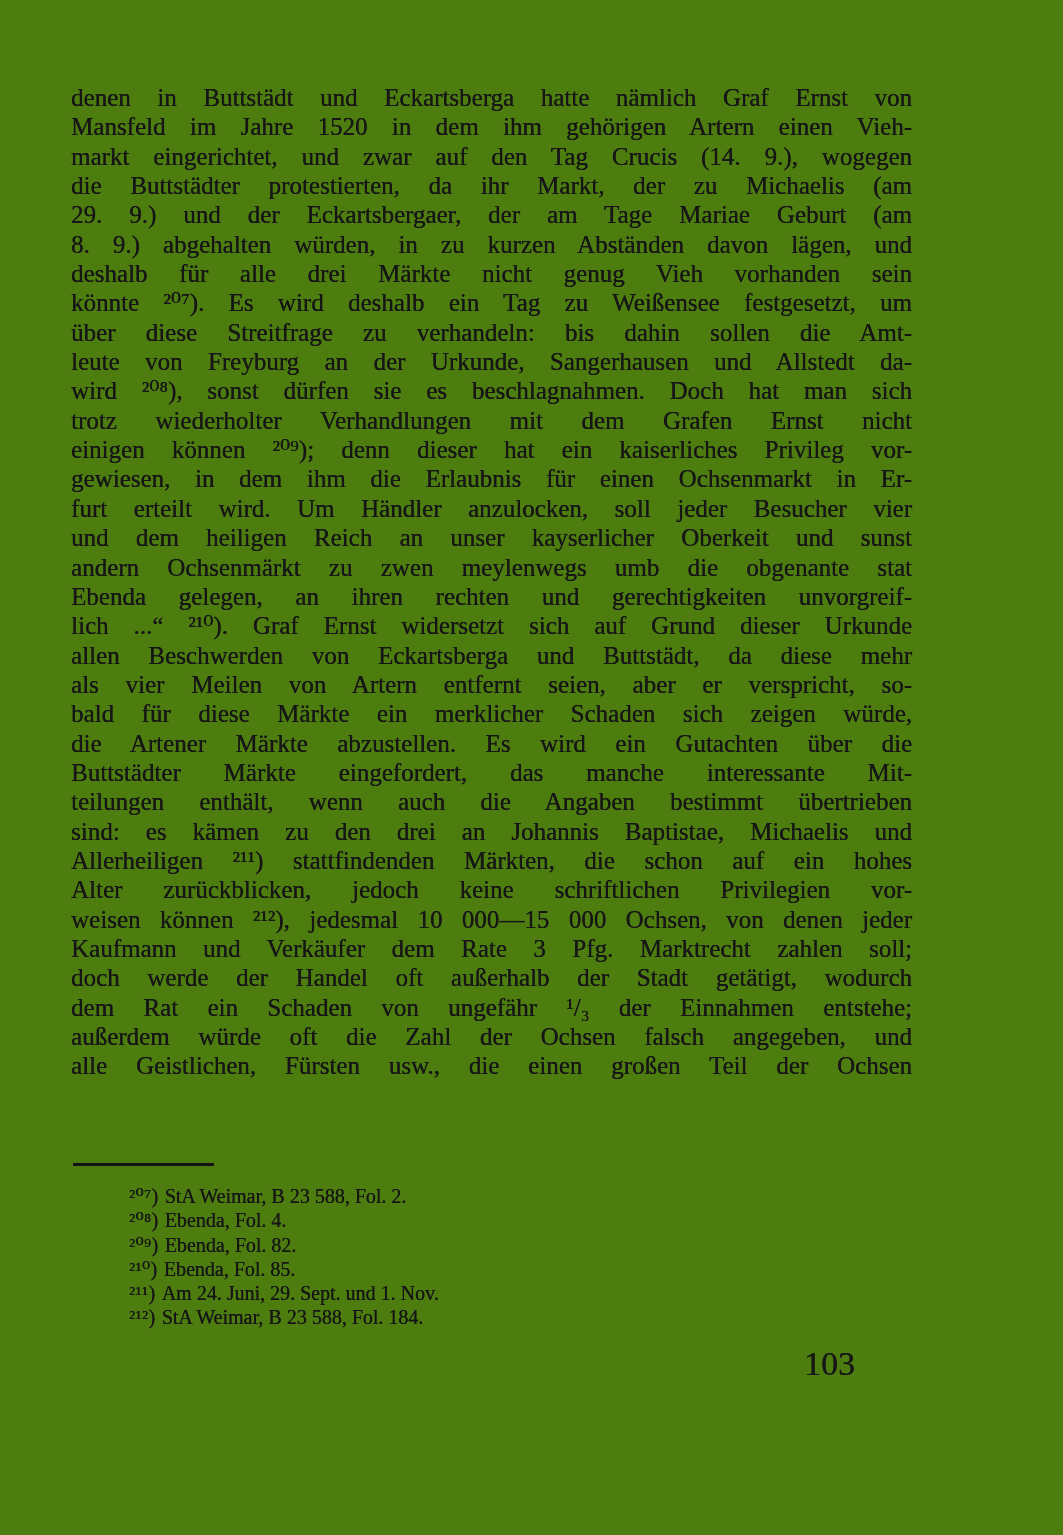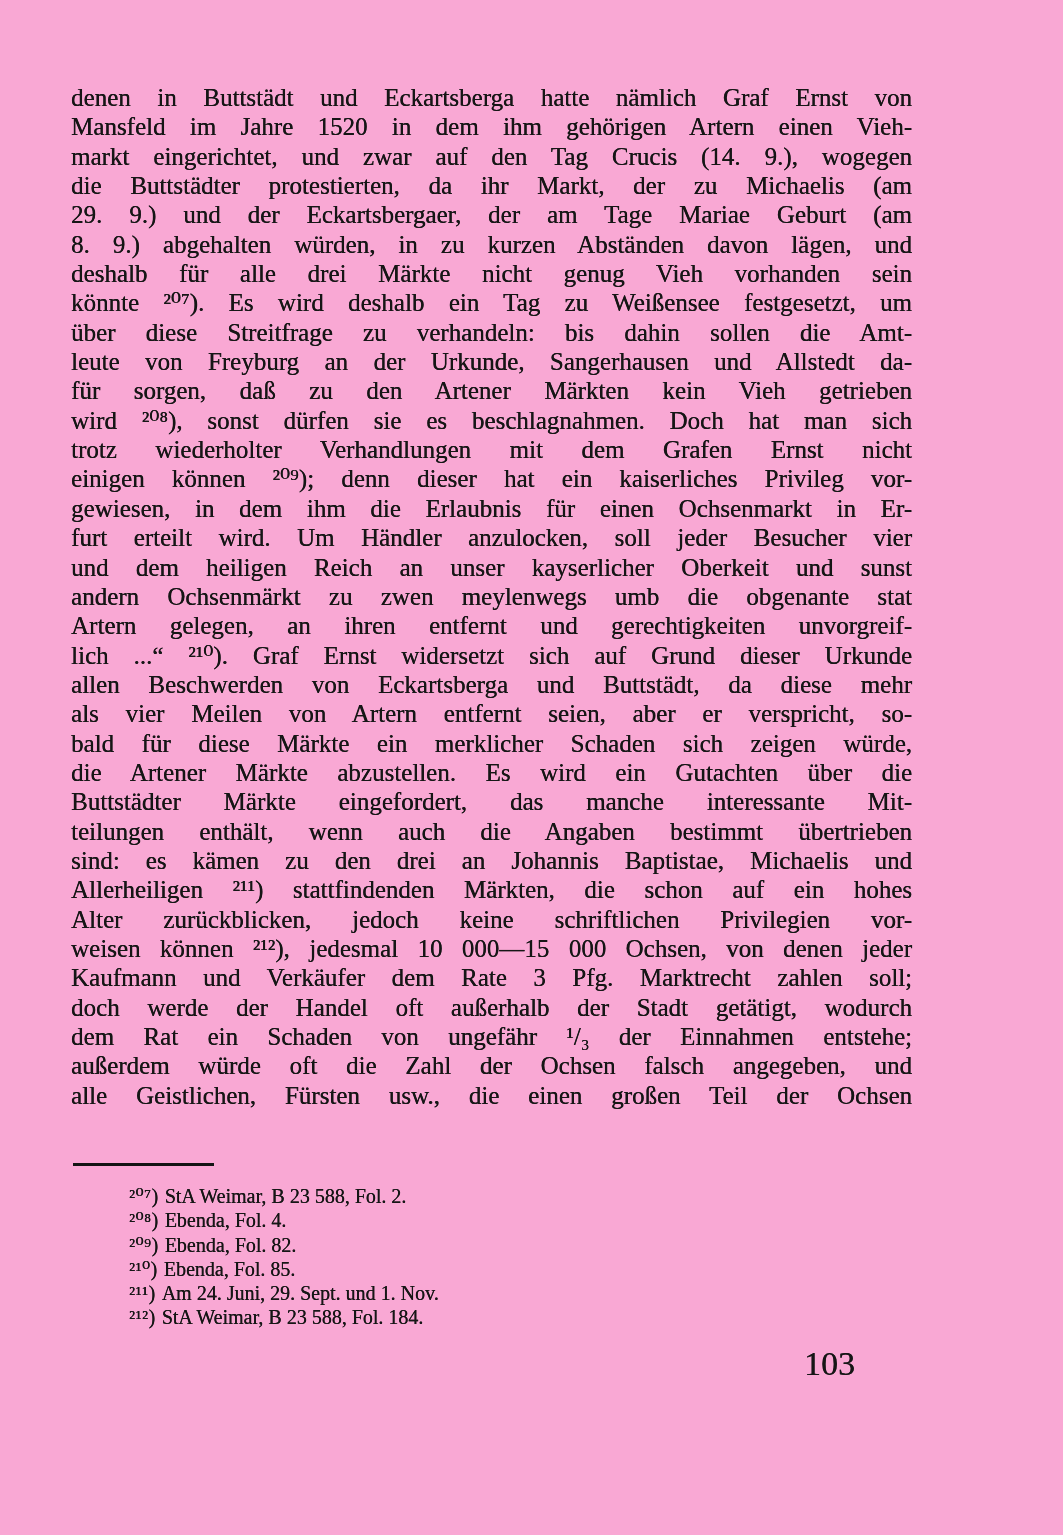--- a/index.html
+++ b/index.html
@@ -5,21 +5,21 @@
   html, body {
     margin: 0;
     padding: 0;
     background: #e9e7e2;
   }
   .page {
     position: relative;
     width: 1063px;
     height: 1535px;
     margin: 0 auto;
-    background: #f9a8d4;
+    background: #4d7c0f;
     overflow: hidden;
     color: #161616;
     font-family: "Liberation Serif", "DejaVu Serif", serif;
   }
   .body-text {
     position: absolute;
     left: 71px;
     top: 83px;
     width: 841px;
     font-size: 25px;
@@ -79,29 +79,28 @@
       <div class="line">denen in Buttstädt und Eckartsberga hatte nämlich Graf Ernst von</div>
       <div class="line">Mansfeld im Jahre 1520 in dem ihm gehörigen Artern einen Vieh-</div>
       <div class="line">markt eingerichtet, und zwar auf den Tag Crucis (14. 9.), wogegen</div>
       <div class="line">die Buttstädter protestierten, da ihr Markt, der zu Michaelis (am</div>
       <div class="line">29. 9.) und der Eckartsbergaer, der am Tage Mariae Geburt (am</div>
       <div class="line">8. 9.) abgehalten würden, in zu kurzen Abständen davon lägen, und</div>
       <div class="line">deshalb für alle drei Märkte nicht genug Vieh vorhanden sein</div>
       <div class="line">könnte ²⁰⁷). Es wird deshalb ein Tag zu Weißensee festgesetzt, um</div>
       <div class="line">über diese Streitfrage zu verhandeln: bis dahin sollen die Amt-</div>
       <div class="line">leute von Freyburg an der Urkunde, Sangerhausen und Allstedt da-</div>
-      <div class="line">für sorgen, daß zu den Artener Märkten kein Vieh getrieben</div>
       <div class="line">wird ²⁰⁸), sonst dürfen sie es beschlagnahmen. Doch hat man sich</div>
       <div class="line">trotz wiederholter Verhandlungen mit dem Grafen Ernst nicht</div>
       <div class="line">einigen können ²⁰⁹); denn dieser hat ein kaiserliches Privileg vor-</div>
       <div class="line">gewiesen, in dem ihm die Erlaubnis für einen Ochsenmarkt in Er-</div>
       <div class="line">furt erteilt wird. Um Händler anzulocken, soll jeder Besucher vier</div>
       <div class="line">und dem heiligen Reich an unser kayserlicher Oberkeit und sunst</div>
       <div class="line">andern Ochsenmärkt zu zwen meylenwegs umb die obgenante stat</div>
-      <div class="line">Artern gelegen, an ihren entfernt und gerechtigkeiten unvorgreif-</div>
+      <div class="line">Ebenda gelegen, an ihren rechten und gerechtigkeiten unvorgreif-</div>
       <div class="line">lich ...“ ²¹⁰). Graf Ernst widersetzt sich auf Grund dieser Urkunde</div>
       <div class="line">allen Beschwerden von Eckartsberga und Buttstädt, da diese mehr</div>
       <div class="line">als vier Meilen von Artern entfernt seien, aber er verspricht, so-</div>
       <div class="line">bald für diese Märkte ein merklicher Schaden sich zeigen würde,</div>
       <div class="line">die Artener Märkte abzustellen. Es wird ein Gutachten über die</div>
       <div class="line">Buttstädter Märkte eingefordert, das manche interessante Mit-</div>
       <div class="line">teilungen enthält, wenn auch die Angaben bestimmt übertrieben</div>
       <div class="line">sind: es kämen zu den drei an Johannis Baptistae, Michaelis und</div>
       <div class="line">Allerheiligen ²¹¹) stattfindenden Märkten, die schon auf ein hohes</div>
       <div class="line">Alter zurückblicken, jedoch keine schriftlichen Privilegien vor-</div>

